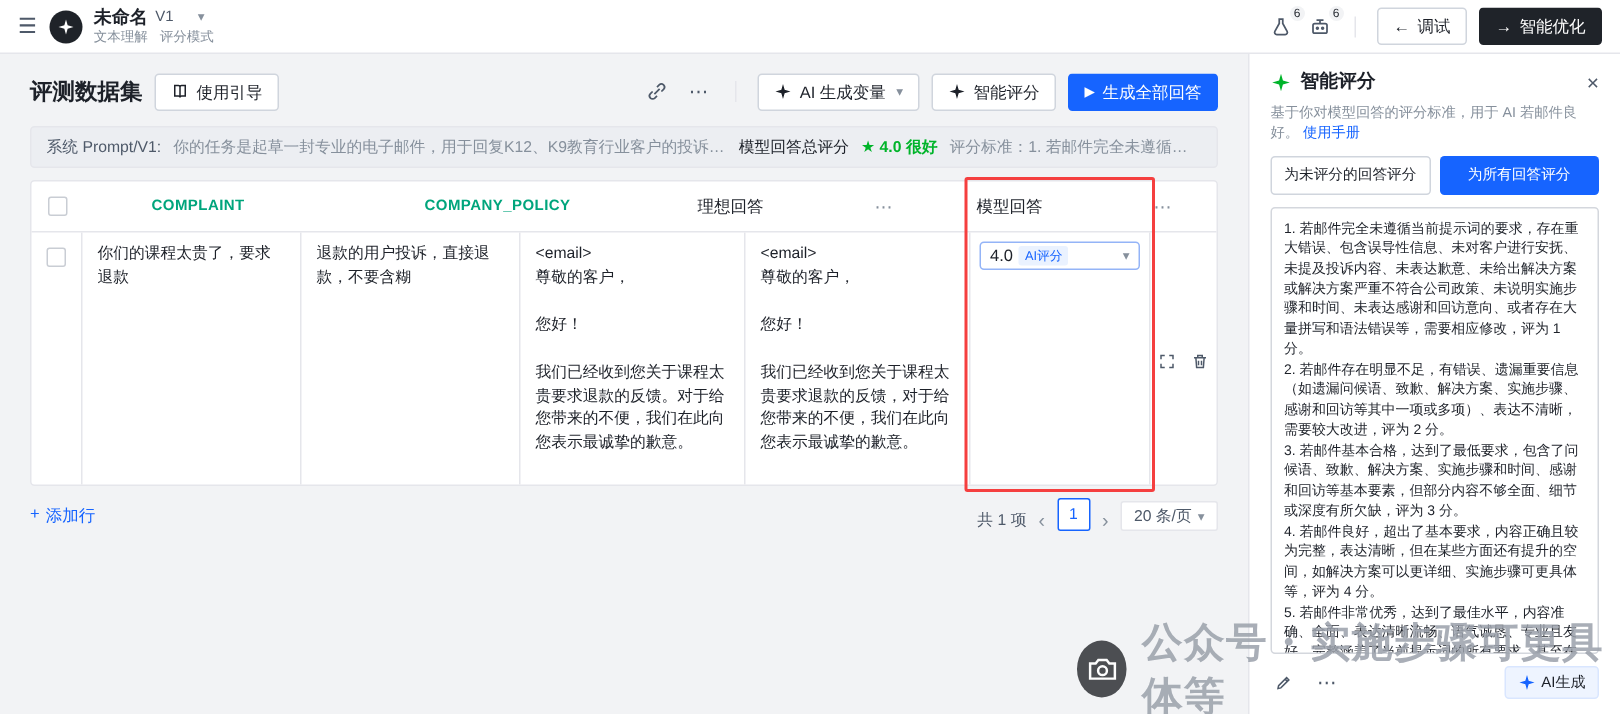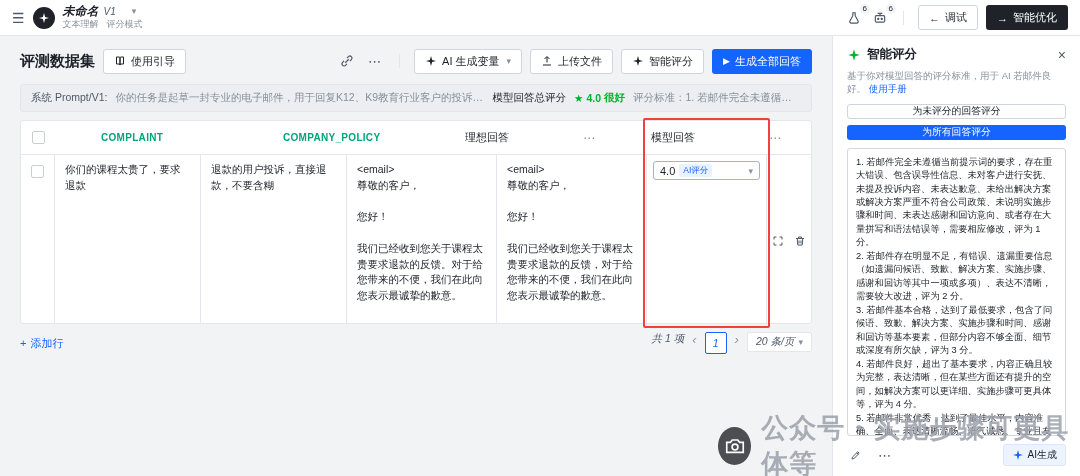--- a/index.html
+++ b/index.html
@@ -7,21 +7,21 @@
   body { font-family:"Liberation Sans","DejaVu Sans",sans-serif; background:#fff; color:#1d2129; position:relative; font-size:12px; }
   .sp { flex:1; }
   .svg { width:14px; height:14px; display:block; }
   .svg12 { width:12px; height:12px; display:block; }
 
   
   .topbar { height:36px; background:#fff; border-bottom:1px solid #e5e6eb; display:flex; align-items:center; padding:0 12px; gap:8px; }
   .ham { font-size:14px; color:#4e5969; cursor:pointer; }
   .applogo { width:22px; height:22px; border-radius:50%; background:#1f2329; display:flex; align-items:center; justify-content:center; color:#fff; }
   .tblock { line-height:1.1; }
-  .trow1 { display:flex; gap:5px;font-style:italic; }
+  .trow1 { display:flex; gap:5px; }
   .tname { font-size:12px; font-weight:bold; color:#1d2129; }
   .tver { font-size:10px; color:#4e5969; display:flex; align-items:center; gap:16px; cursor:pointer; }
   .chev { font-size:9px; color:#86909c; }
   .trow2 { font-size:9px; color:#86909c; margin-top:2px; display:flex; gap:8px; }
   .icon-badge { position:relative; color:#4e5969; padding:2px; cursor:pointer; }
   .badge { position:absolute; top:-5px; right:-7px; font-size:8px; background:#f2f3f5; border-radius:6px; padding:0 3px; color:#1d2129; line-height:10px; }
   .vdiv { width:1px; height:14px; background:#e5e6eb; margin:0 6px; }
   .btn { display:inline-flex; align-items:center; gap:5px; border-radius:3px; font-size:11px; height:25px; padding:0 10px; cursor:pointer; border:1px solid transparent; background:#fff; font-family:inherit; }
   .btn.ghost { border-color:#d0d5dd; color:#1d2129; }
   .btn.dark { background:#1f2329; color:#fff; }
@@ -71,33 +71,33 @@
   .ai-tag { background:#eaf2ff; color:#1664ff; font-size:8.5px; padding:0 4px; border-radius:2px; line-height:13px; }
   .sel-chev { margin-left:auto; color:#86909c; font-size:9px; }
   .reason { margin-top:6px; font-size:9.8px; line-height:1.45; color:#1d2129; white-space:pre-line; }
   .rowact { display:flex; gap:10px; justify-content:center; padding-top:10px; color:#4e5969; }
   .rowact .icbtn { padding:0; }
   .score-highlight { position:absolute; left:622px; top:-3px; width:127px; height:210px; border:2px solid #f53f3f; border-radius:2px; pointer-events:none; z-index:3; }
 
   
   .tfoot { display:flex; align-items:center; margin-top:8px; }
   .add-row { color:#1664ff; font-size:11px; display:flex; align-items:center; gap:4px; cursor:pointer; }
-  .pagination { margin-left:auto; display:flex; align-items:flex-start; gap:8px; font-size:10.5px; color:#4e5969;font-style:italic; }
+  .pagination { margin-left:auto; display:flex; align-items:flex-end; gap:8px; font-size:10.5px; color:#4e5969; }
   .pg-nav { color:#86909c; font-size:13px; cursor:pointer; }
   .pg-cur { width:22px; height:22px; border:1px solid #1664ff; color:#1664ff; border-radius:2px; display:flex; align-items:center; justify-content:center; background:#fff; cursor:pointer; }
   .pg-size { border:1px solid #e5e6eb; background:#fff; border-radius:2px; padding:2px 8px; display:flex; align-items:center; gap:4px; cursor:pointer; }
 
   
   .p-head { display:flex; align-items:center; gap:6px; margin-bottom:6px; }
   .p-ico { color:#00b42a; }
   .p-title { font-weight:bold; font-size:12.5px; color:#1d2129; }
   .p-close { margin-left:auto; color:#4e5969; font-size:14px; cursor:pointer; }
   .p-desc { font-size:9.5px; color:#86909c; line-height:1.4; margin-bottom:8px; }
   .p-link { color:#1664ff; cursor:pointer; text-decoration:none; }
-  .p-btns { display:flex; gap:6px; margin-bottom:8px;flex-direction:column; }
+  .p-btns { display:flex; gap:6px; margin-bottom:8px; }
   .p-btns .btn { flex:1; justify-content:center; font-size:9.8px; padding:0 4px; height:26px; }
   .p-textarea { flex:1; min-height:0; overflow:hidden; border:1px solid #d4d7dd; border-radius:3px; background:#fff; padding:7px 8px; cursor:text; }
   .crit-label { display:block; font-size:9.3px; color:#86909c; line-height:1.45; }
   .crit-text { display:block; font-size:9.3px; color:#1d2129; line-height:1.45; white-space:pre-line; }
   .p-foot { display:flex; align-items:center; gap:10px; margin-top:8px; color:#4e5969; }
   .btn.ai { background:#eef4ff; border:1px solid #d9e6ff; height:22px; font-size:10px; padding:0 8px; gap:4px; color:#1d2129; }
   .blue-spark { color:#1664ff; display:flex; }
 
   
   .watermark { position:absolute; left:718px; top:410px; display:flex; align-items:center; gap:10px; z-index:50; pointer-events:none; opacity:.85; }
@@ -176,26 +176,20 @@
       <span class="icbtn more-txt">⋯</span>
       <span class="vdiv"></span>
       <button class="btn ghost">
         <svg class="svg12" viewBox="0 0 24 24">
             <path d="M12 2l2.2 7.8L22 12l-7.8 2.2L12 22l-2.2-7.8L2 12l7.8-2.2z" fill="currentColor"></path>
           </svg>
         <span>AI 生成变量</span>
         <span class="bchev">▾</span>
       </button>
       <button class="btn ghost">
-        <svg class="svg12" viewBox="0 0 24 24" fill="none" stroke="currentColor" stroke-width="2">
-            <path d="M12 15V4M7 8l5-5 5 5M4 20h16"></path>
-          </svg>
-        <span>上传文件</span>
-      </button>
-      <button class="btn ghost">
         <svg class="svg12" viewBox="0 0 24 24">
             <path d="M12 2l2.2 7.8L22 12l-7.8 2.2L12 22l-2.2-7.8L2 12l7.8-2.2z" fill="currentColor"></path>
           </svg>
         <span>智能评分</span>
       </button>
       <button class="btn primary">
         <span class="play">▶</span>
         <span>生成全部回答</span>
       </button>
     </div>

